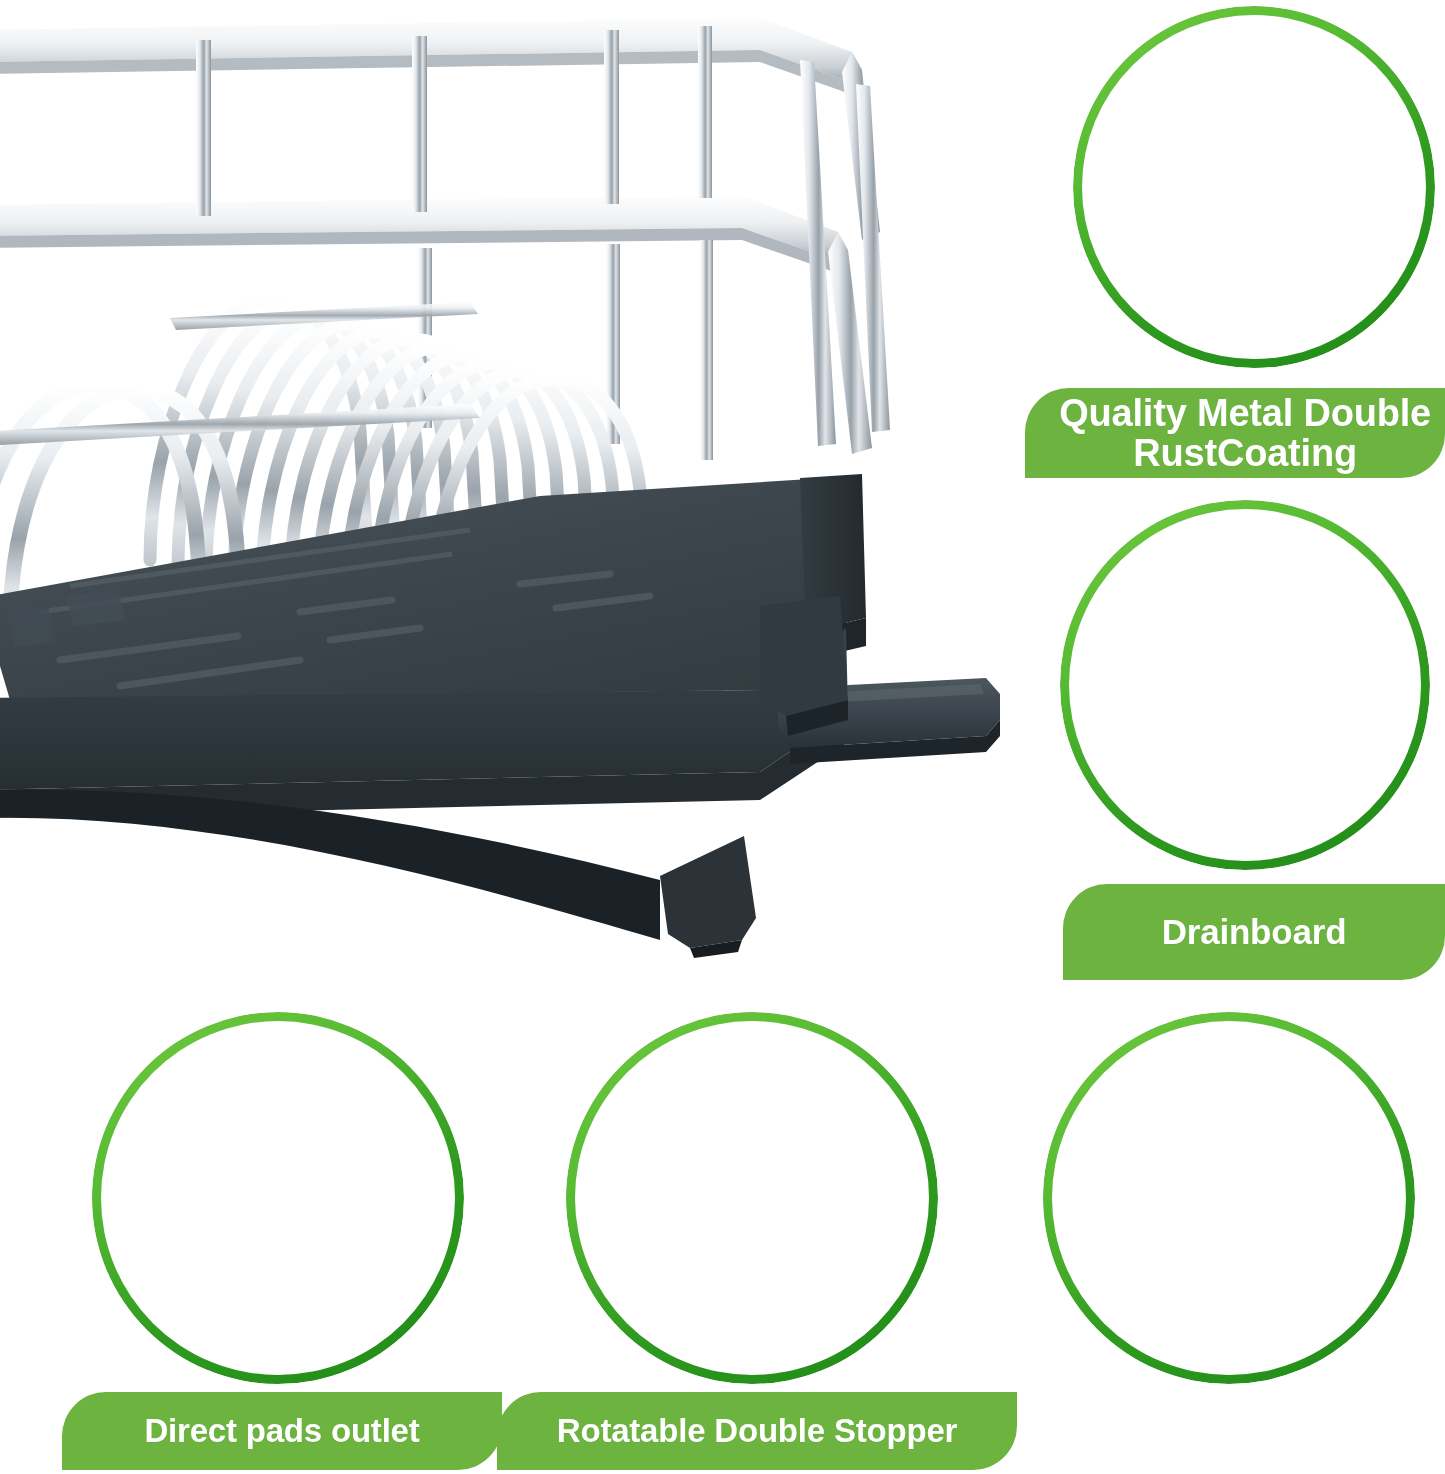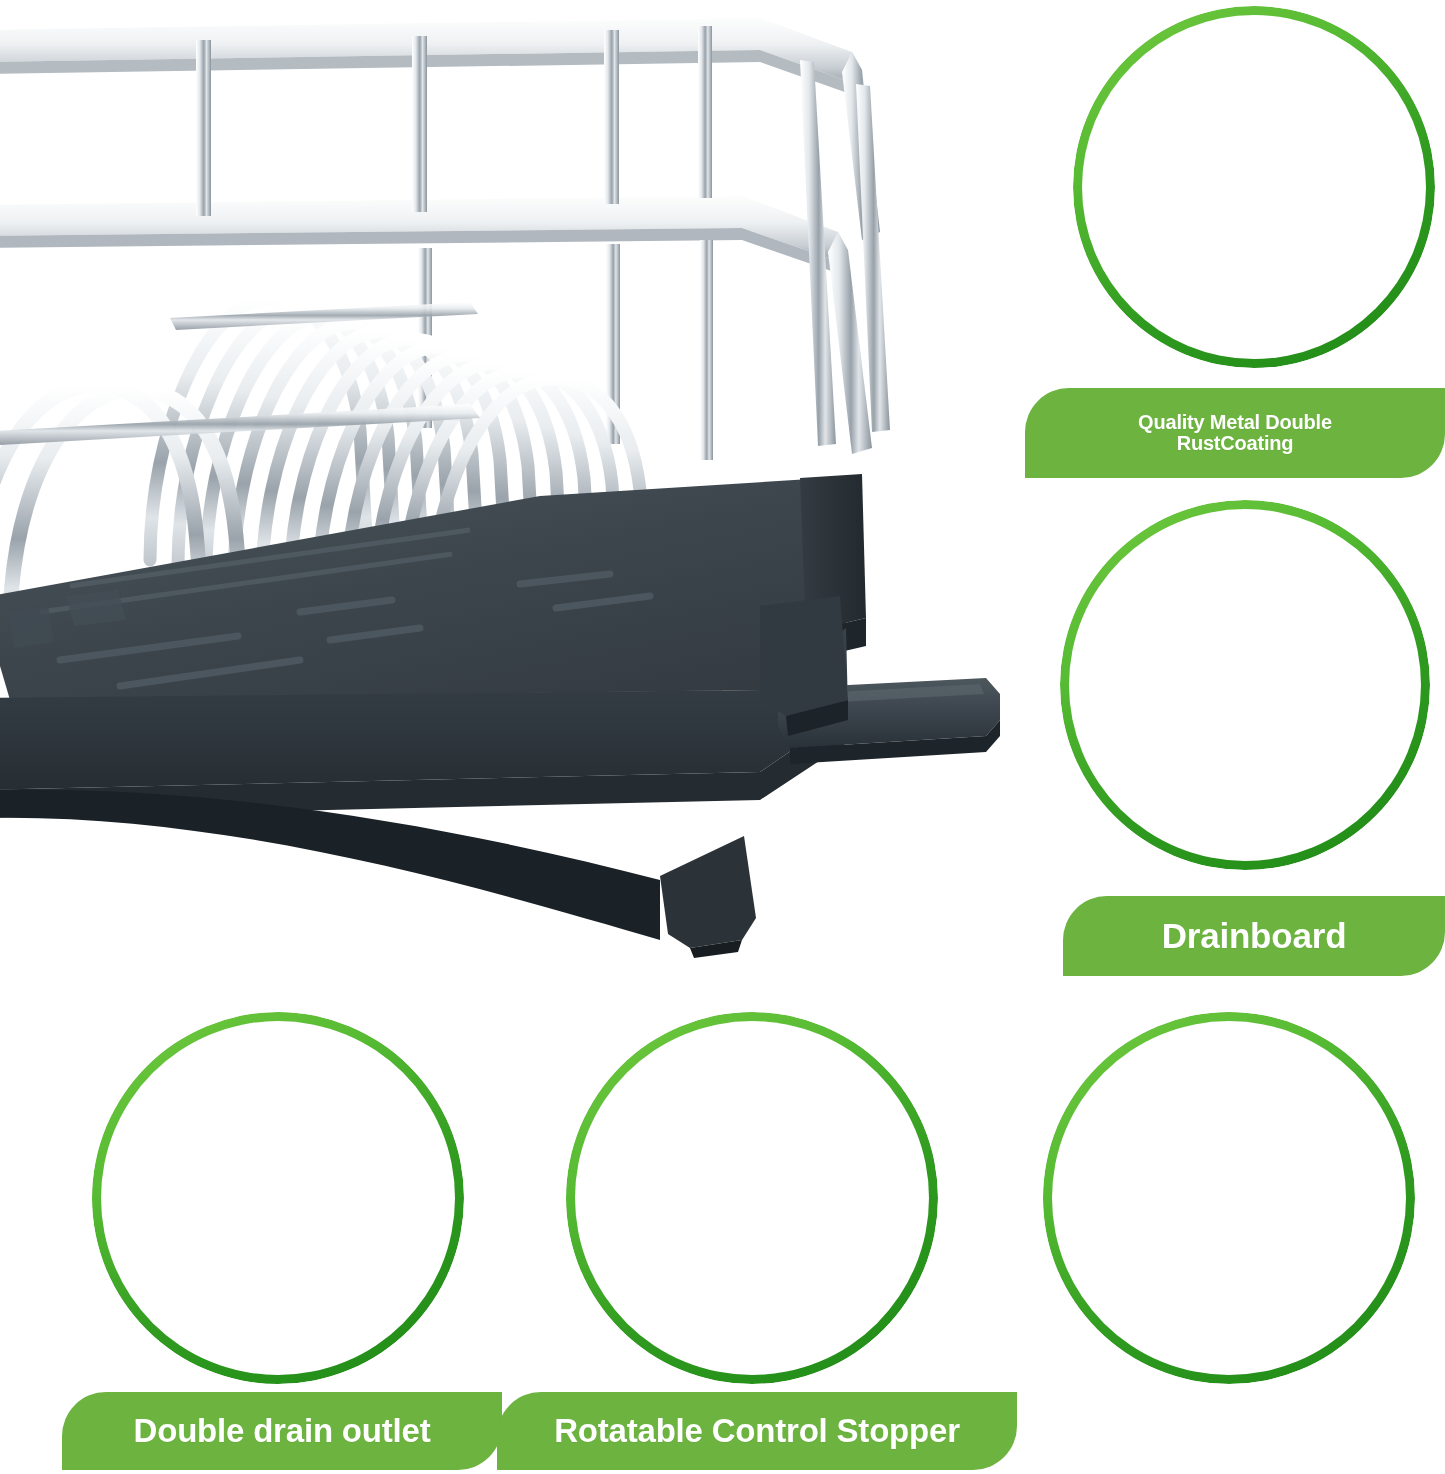--- a/index.html
+++ b/index.html
@@ -284,21 +284,21 @@
             <path d="M 348 100 C 360 116 360 156 348 172 L 330 172 C 342 154 342 118 330 100 Z" fill="#8b949b"></path>
           </g>
 
           <ellipse cx="160" cy="300" rx="150" ry="26" fill="#cfd3d6" opacity="0.45"></ellipse>
         </svg>
       </div>
     </div>
     <div class="ring"></div>
   </div>
 
-  <div class="badge" style="left:1025px; top:388px; width:420px; height:90px; font-size:20px;">
+  <div class="badge" style="left:1025px; top:388px; width:420px; height:90px; font-size:38px;justify-content:flex-end;">
     <span style="white-space:pre-line;">Quality Metal Double
 RustCoating</span>
   </div>
 
   <div class="circle" style="left:1060px; top:500px; width:370px; height:370px;">
     <div class="inner">
       <div class="art">
         <svg viewBox="0 0 352 352" preserveAspectRatio="xMidYMid slice" aria-hidden="true">
           <defs>
             <linearGradient id="marble" x1="0" y1="0" x2="0.6" y2="1">
@@ -360,21 +360,21 @@
 
           <path d="M 40 196 L 54 200 L 52 222 L 38 218 Z" fill="#2a3238"></path>
           <path d="M 228 258 L 242 262 L 240 288 L 226 284 Z" fill="#2a3238"></path>
           <path d="M 314 148 L 326 152 L 324 172 L 312 168 Z" fill="#2a3238"></path>
         </svg>
       </div>
     </div>
     <div class="ring"></div>
   </div>
 
-  <div class="badge" style="left:1063px; top:884px; width:382px; height:80px; font-size:35px;margin-top:12px;">
+  <div class="badge" style="left:1063px; top:884px; width:382px; height:96px; font-size:35px;">
     <span style="white-space:pre-line;">Drainboard</span>
   </div>
 
   <div class="circle" style="left:92px; top:1012px; width:372px; height:372px;">
     <div class="inner">
       <div class="art">
         <svg viewBox="0 0 354 354" preserveAspectRatio="xMidYMid slice" aria-hidden="true">
           <defs>
             <linearGradient id="sinkSteel" x1="0" y1="0" x2="0.3" y2="1">
               <stop offset="0%" stop-color="#f4f6f7"></stop>
@@ -417,21 +417,21 @@
           <path d="M 122 236 C 124 272 126 306 128 354 L 146 354 C 142 304 138 268 134 236 Z" fill="url(#waterG)" opacity="0.8"></path>
           <path d="M 104 240 C 102 276 100 306 98 346" stroke="#ffffff" stroke-width="3" fill="none" opacity="0.9"></path>
           <path d="M 128 244 C 130 280 132 310 134 348" stroke="#ffffff" stroke-width="2.5" fill="none" opacity="0.8"></path>
         </svg>
       </div>
     </div>
     <div class="ring"></div>
   </div>
 
   <div class="badge" style="left:62px; top:1392px; width:440px; height:78px; font-size:33px;">
-    <span style="white-space:pre-line;">Double drain outlet</span>
+    <span style="white-space:pre-line;">Direct pads outlet</span>
   </div>
 
   <div class="circle" style="left:566px; top:1012px; width:372px; height:372px;">
     <div class="inner">
       <div class="art">
         <svg viewBox="0 0 354 354" preserveAspectRatio="xMidYMid slice" aria-hidden="true">
           <defs>
             <radialGradient id="plateBg" cx="0.42" cy="0.32" r="0.85">
               <stop offset="0%" stop-color="#737b81"></stop>
               <stop offset="55%" stop-color="#5e666c"></stop>
@@ -487,21 +487,21 @@
             <path d="M 146 124 A 76 76 0 0 1 214 118"></path>
             <path d="M 210 250 A 76 76 0 0 1 128 240"></path>
           </g>
         </svg>
       </div>
     </div>
     <div class="ring"></div>
   </div>
 
   <div class="badge" style="left:497px; top:1392px; width:520px; height:78px; font-size:33px;">
-    <span style="white-space:pre-line;">Rotatable Control Stopper</span>
+    <span style="white-space:pre-line;">Rotatable Double Stopper</span>
   </div>
 
   <div class="circle" style="left:1043px; top:1012px; width:372px; height:372px;">
     <div class="inner">
       <div class="art">
         <svg viewBox="0 0 354 354" preserveAspectRatio="xMidYMid slice" aria-hidden="true">
           <defs>
             <linearGradient id="trayBodyG" x1="0" y1="0" x2="0" y2="1">
               <stop offset="0%" stop-color="#4a545b"></stop>
               <stop offset="45%" stop-color="#39424a"></stop>

